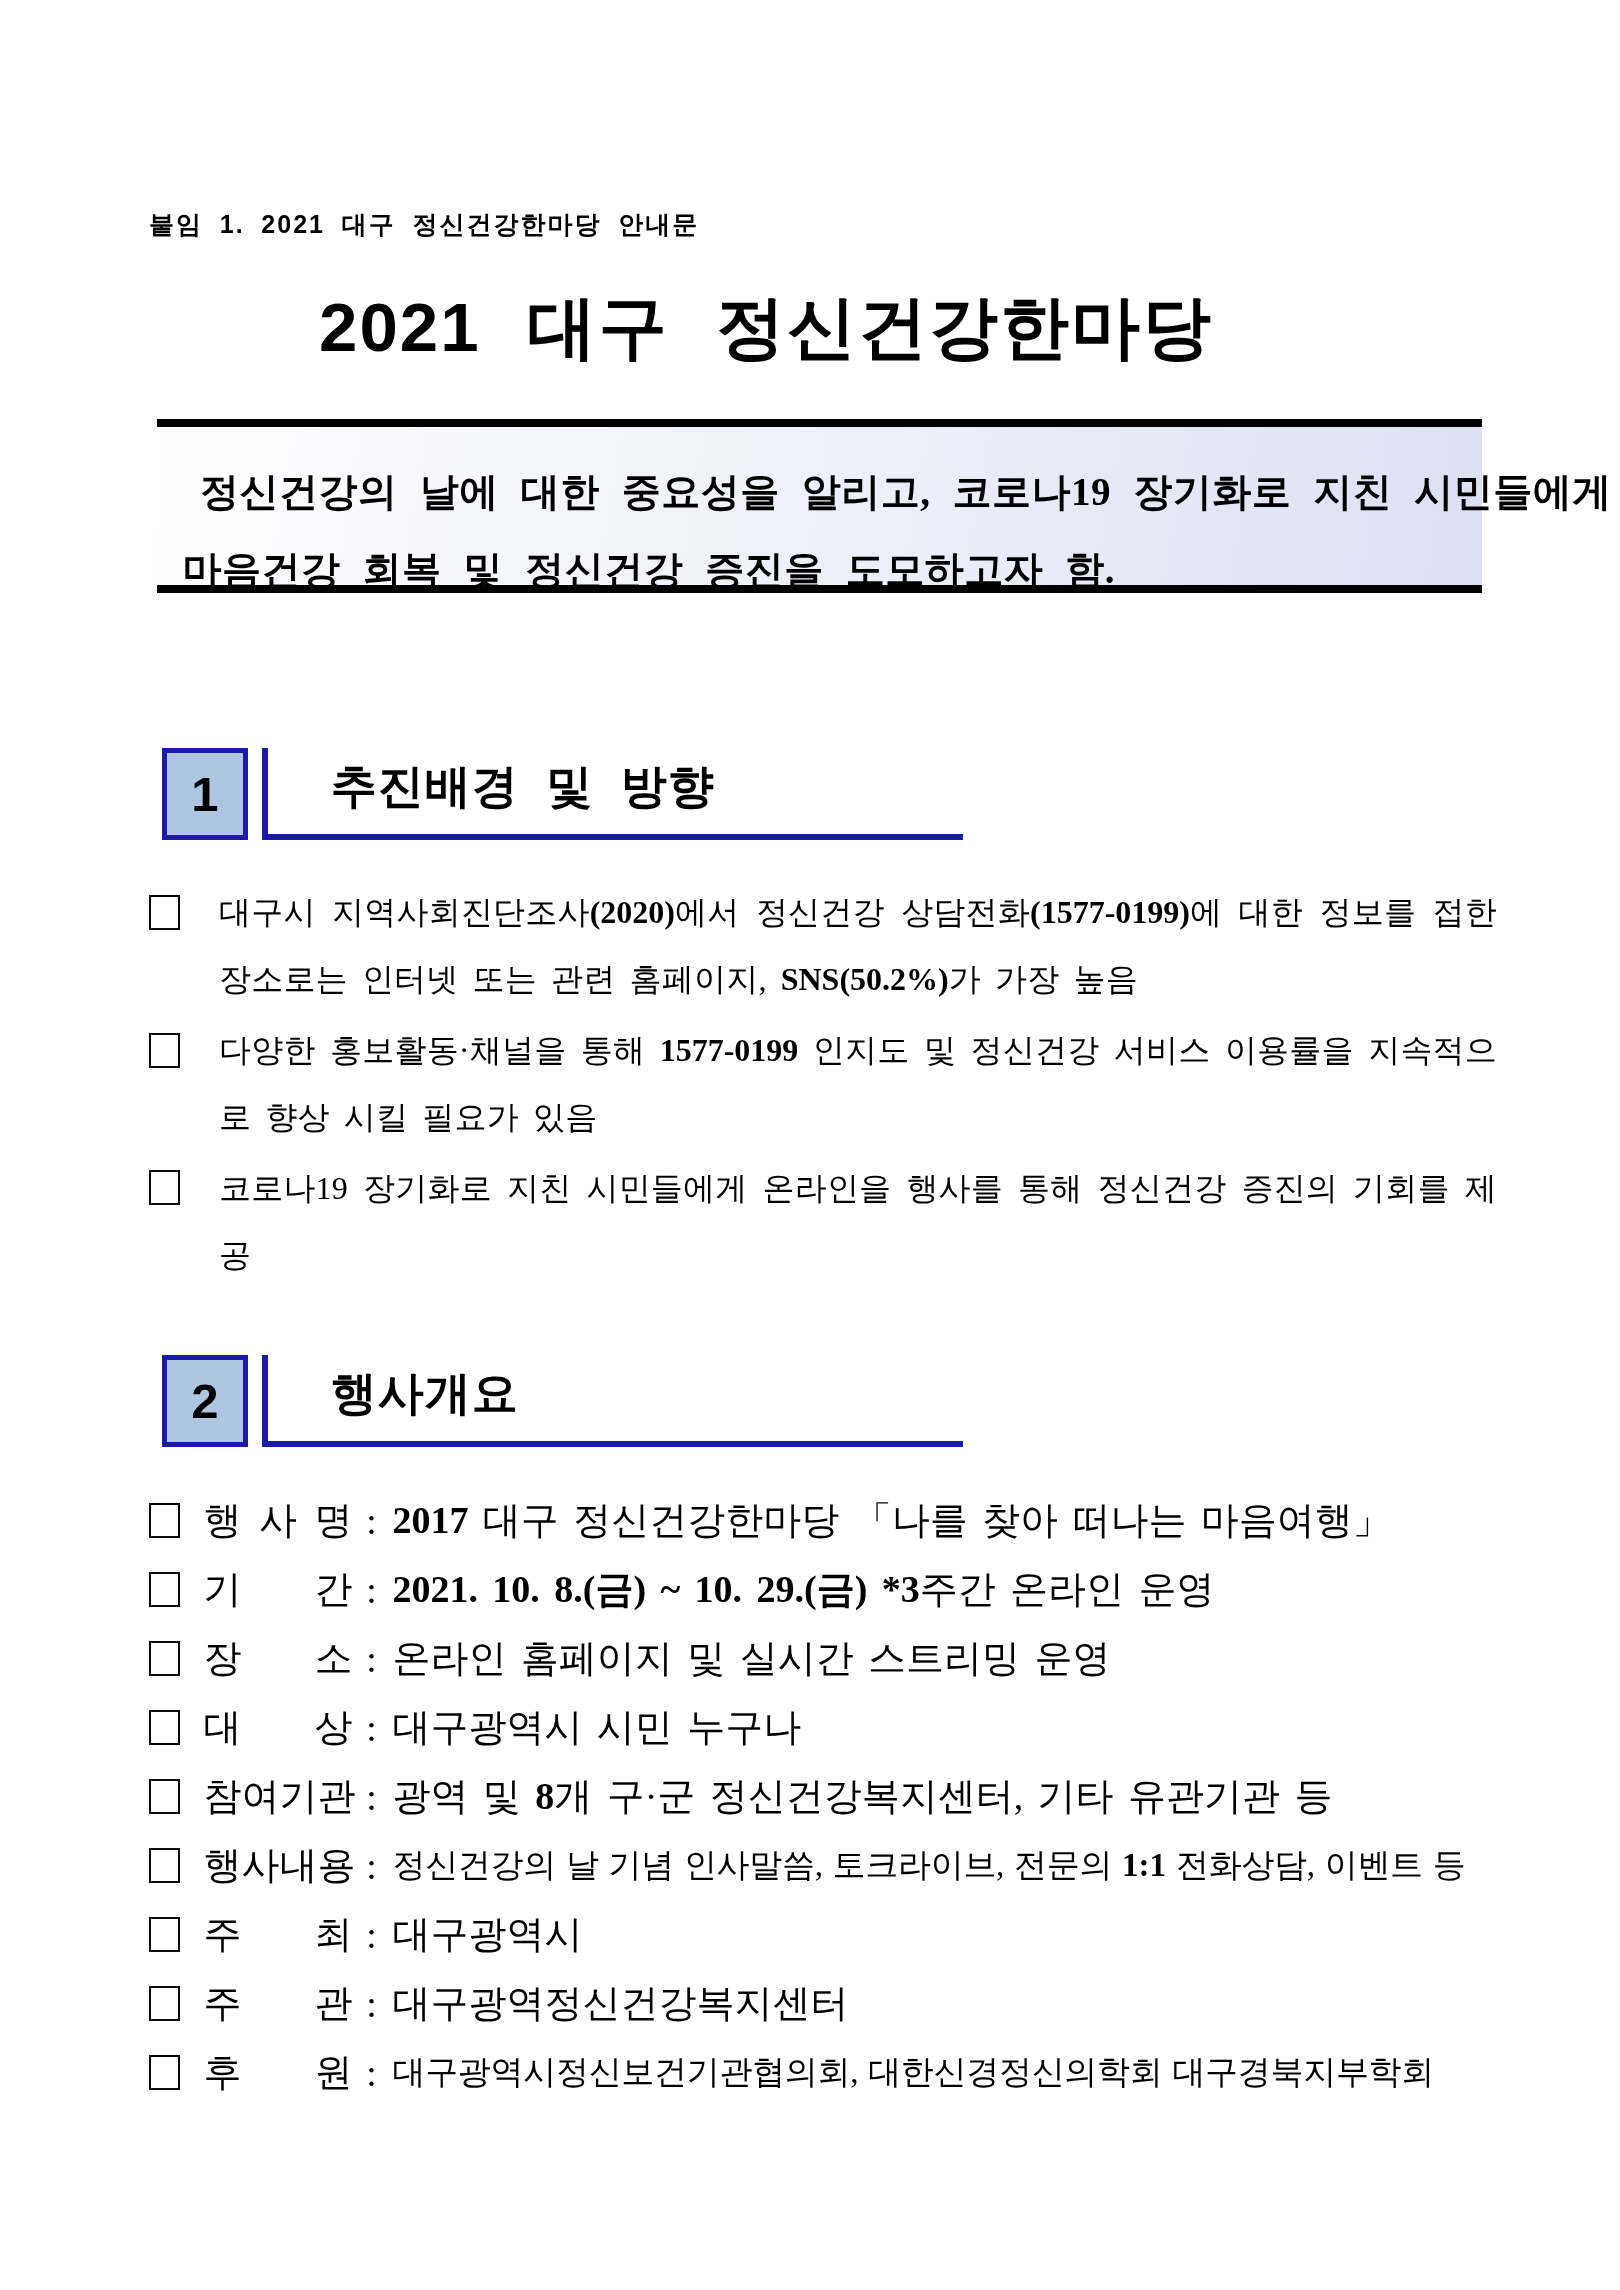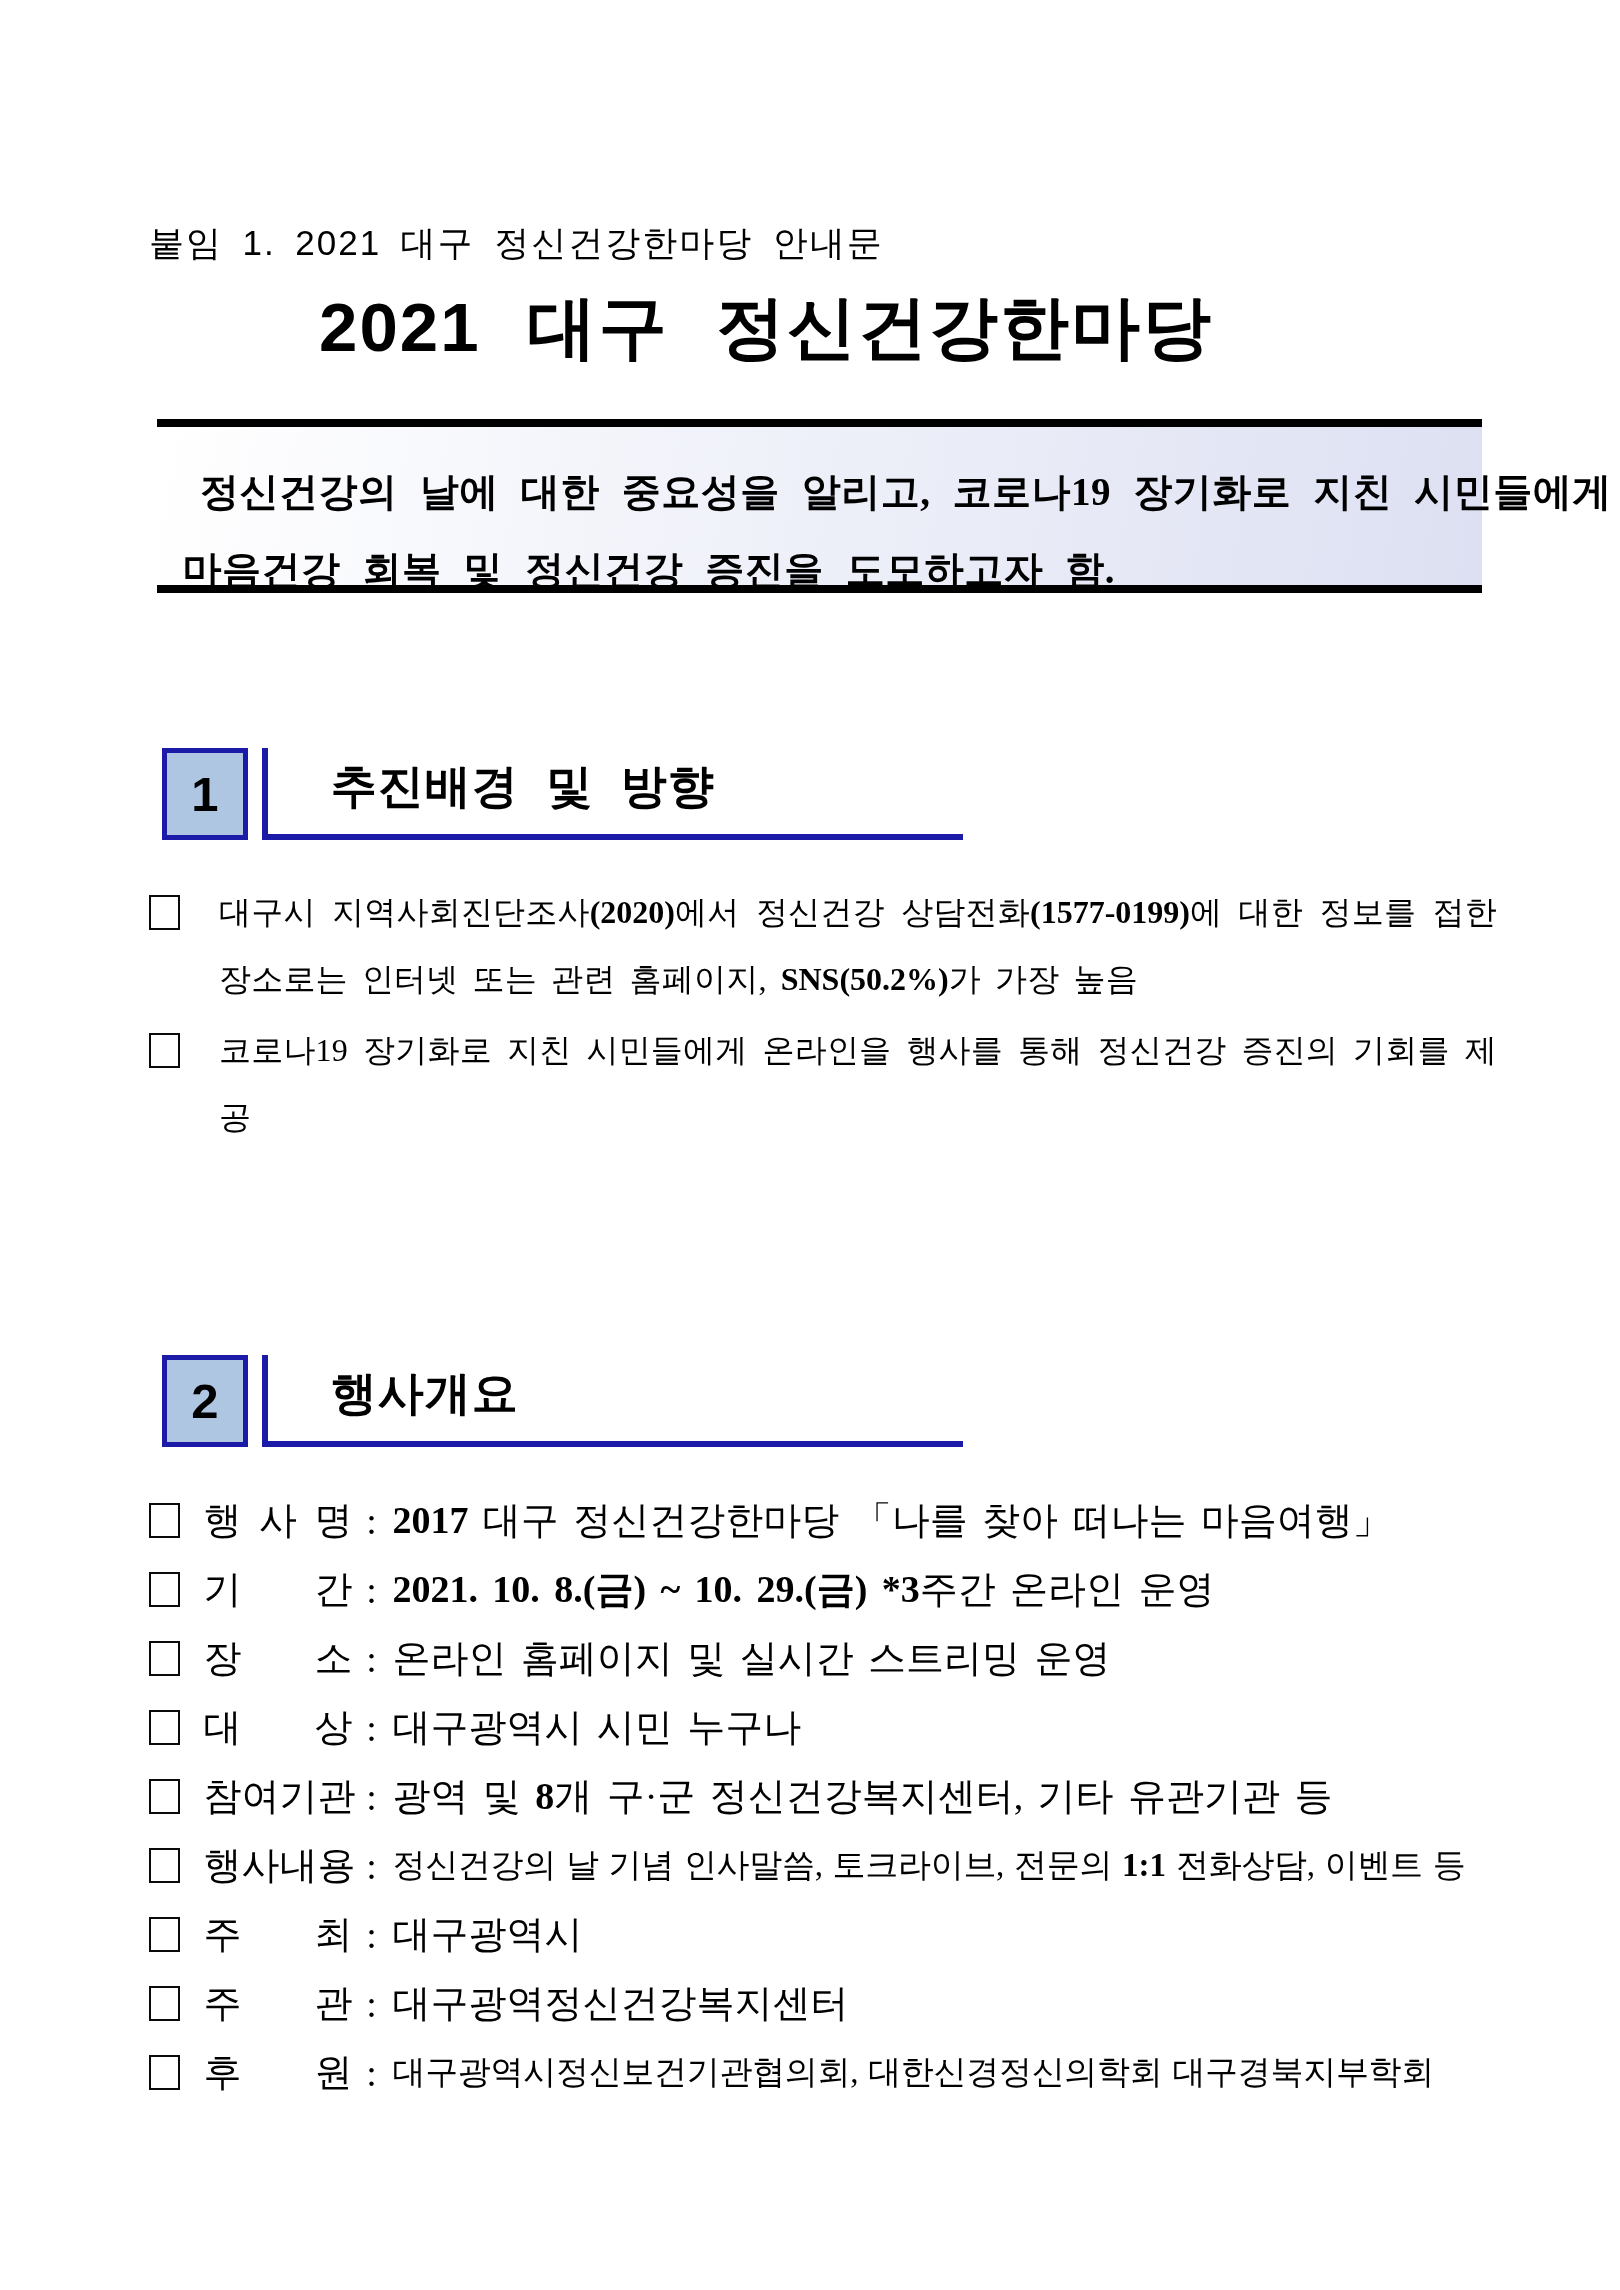--- a/index.html
+++ b/index.html
@@ -15,23 +15,23 @@
     position:relative;
     width:1620px;height:2291px;
     margin:0 auto;
     background:#ffffff;
     font-family:"Liberation Serif","DejaVu Serif",serif;
     color:#000;
     overflow:hidden;
   }
   
   .note{
-    position:absolute;left:149px;top:220px;
-    font-family:"Liberation Sans","DejaVu Sans",sans-serif;
-    font-size:35px;letter-spacing:2px;word-spacing:7.8px;font-weight:400;
+    position:absolute;left:149px;top:208px;
+    font-family:"Liberation Sans","DejaVu Sans",sans-serif;
+    font-size:25px;letter-spacing:2px;word-spacing:7.8px;font-weight:700;
   }
   
   .title{
     position:absolute;top:282px;left:-44px;width:100%;
     text-align:center;
     font-family:"Liberation Sans","DejaVu Sans",sans-serif;
     font-size:69px;font-weight:900;letter-spacing:2px;word-spacing:25.5px;
   }
   
   .purpose-box{
@@ -121,20 +121,24 @@
     </div>
   </div>
 
   <div class="bullets" id="bullets">
       <div class="bullet">
         <span class="checkbox"></span>
         <p class="bullet-text"><span>대구시 지역사회진단조사</span><span class="b">(2020)</span><span>에서 정신건강 상담전화</span><span class="b">(1577-0199)</span><span>에 대한 정보를 접한 장소로는 인터넷 또는 관련 홈페이지, </span><span class="b">SNS(50.2%)</span><span>가 가장 높음</span></p>
       </div>
       <div class="bullet">
         <span class="checkbox"></span>
+        <p class="bullet-text"><span>다양한 홍보활동·채널을 통해 </span><span class="b">1577-0199</span><span> 인지도 및 정신건강 서비스 이용률을 지속적으로 향상 시킬 필요가 있음</span></p>
+      </div>
+      <div class="bullet">
+        <span class="checkbox"></span>
         <p class="bullet-text"><span>코로나19 장기화로 지친 시민들에게 온라인을 행사를 통해 정신건강 증진의 기회를 제공</span></p>
       </div>
     </div>
 
   <div class="section-header s2">
     <div class="num-box">2</div>
     <div class="header-rule">
       <span class="section-title">행사개요</span>
     </div>
   </div>

